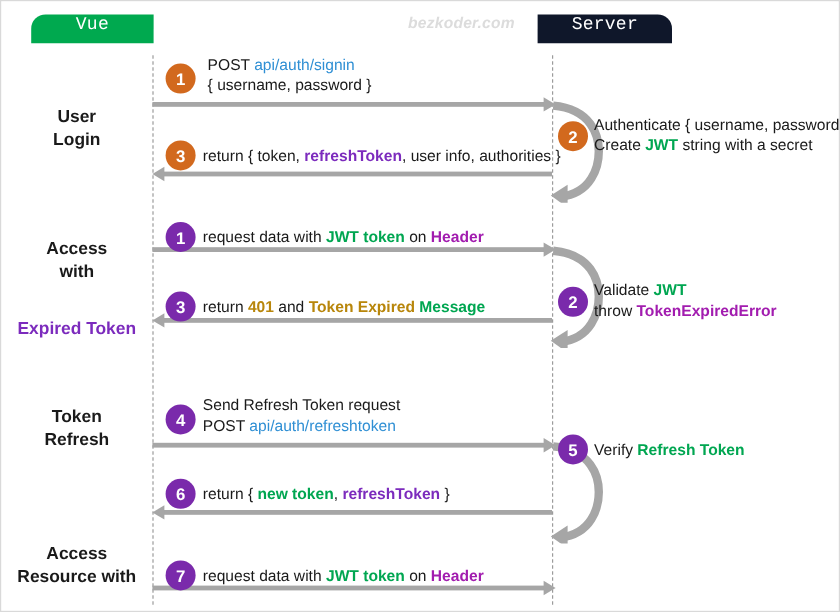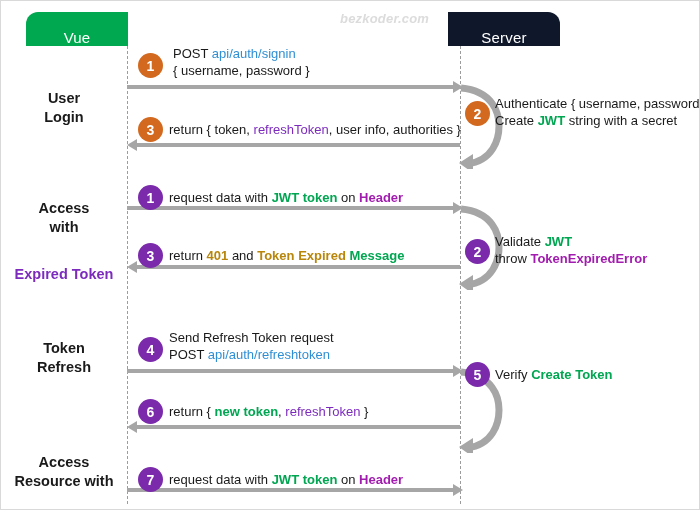--- a/index.html
+++ b/index.html
@@ -30,27 +30,28 @@
     font-style: italic;
     font-weight: bold;
     color: #dcdcdc;
     letter-spacing: 0.2px;
     user-select: none;
   }
 
   
   .actor-box {
     position: absolute;
-    height: 34px;
+    height: 24px;
     color: #ffffff;
     font-size: 15px;
     display: flex;
-    align-items: flex-end;
+    align-items: flex-start;
     justify-content: center;
     letter-spacing: .2px;
+    font-family: Liberation Mono, monospace;
   }
   .actor-vue {
     left: 25px; top: 11px; width: 102px;
     background: #00a94f;
     border-top-left-radius: 12px;
   }
   .actor-server {
     left: 447px; top: 11px; width: 112px;
     background: #0f172a;
     border-top-right-radius: 12px;
@@ -129,21 +130,21 @@
   .msg {
     position: absolute;
     font-size: 13px;
     color: #1a1a1a;
     line-height: 17px;
     white-space: nowrap;
   }
   .msg .line { display: block; }
   .t-blue   { color: #2f8fd4; }
   .t-green  { color: #00a651; font-weight: bold; }
-  .t-purple { color: #7c2bbd; font-weight: normal; }
+  .t-purple { color: #7c2bbd; font-weight: bold; }
   .t-gold   { color: #b8860b; font-weight: bold; }
   .t-bold   { font-weight: bold; color: #a21caf; }
 </style>
 </head>
 <body>
 
 <div id="diagram">
 
   <div class="watermark">bezkoder.com</div>
 
@@ -270,21 +271,21 @@
   </div>
   <div class="msg" style="left:168px; top:328px;">
     <span class="line">Send Refresh Token request</span>
     <span class="line"><span>POST </span><span class="t-blue">api/auth/refreshtoken</span></span>
   </div>
 
   <div class="badge purple" style="left:464px; top:361px;">
     <span>5</span>
   </div>
   <div class="msg" style="left:494px; top:365px;">
-    <span class="line"><span>Verify </span><span class="t-green">Create Token</span></span>
+    <span class="line"><span>Verify </span><span class="t-green">Refresh Token</span></span>
   </div>
 
   <div class="badge purple" style="left:137px; top:398px;">
     <span>6</span>
   </div>
   <div class="msg" style="left:168px; top:402px;">
     <span class="line"><span>return { </span><span class="t-green">new token</span><span>, </span><span class="t-purple">refreshToken</span><span> }</span></span>
   </div>
 
   <div class="badge purple" style="left:137px; top:466px;">

